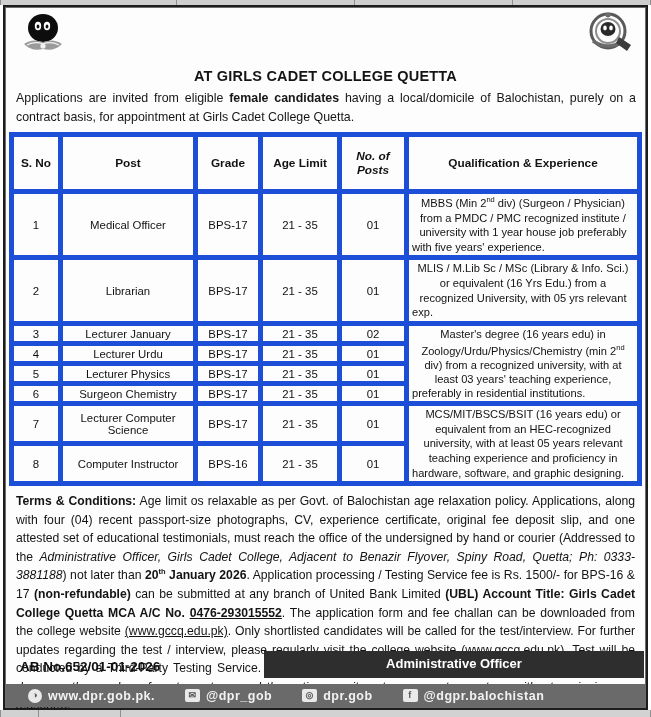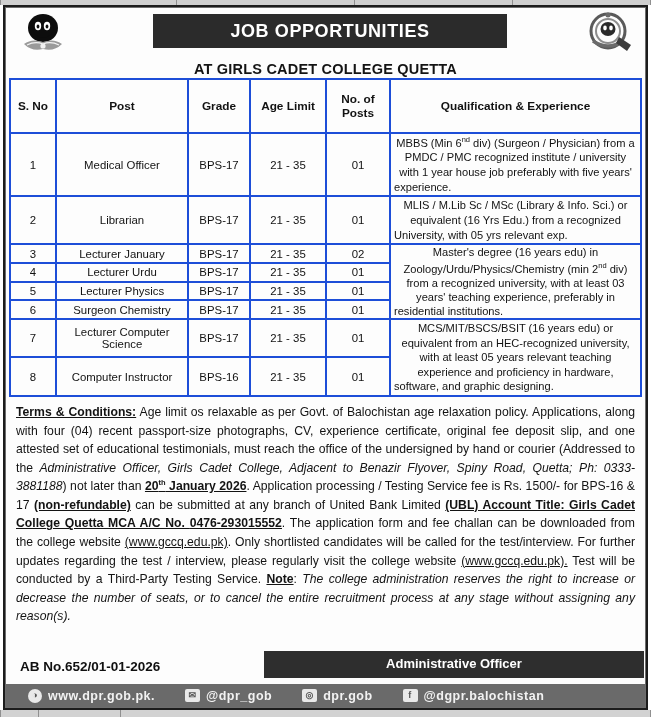--- a/index.html
+++ b/index.html
@@ -82,57 +82,57 @@
     display: flex;
     align-items: center;
     justify-content: center;
   }
   .subtitle {
     text-align: center;
     font-size: 14.5px;
     font-weight: bold;
     color: #141414;
     letter-spacing: .2px;
-    margin-top: 1px;
+    margin-top: 8px;
   }
   .intro {
     font-size: 12.4px;
     color: #161616;
     line-height: 1.5;
     padding: 5px 9px 5px 10px;
     text-align: justify;
   }
   .intro b { font-weight: bold; }
 
   
   table.jobs {
     border-collapse: collapse;
     width: 633px;
     margin: 1px auto 0 auto;
     table-layout: fixed;
     font-size: 11.4px;
     color: #121212;
   }
   table.jobs td, table.jobs th {
-    border: 2px solid #1d4ed8;
+    border: 5px solid #1d4ed8;
     padding: 1px 3px;
     vertical-align: middle;
     text-align: center;
   }
   table.jobs thead th {
     font-weight: bold;
     font-size: 11.8px;
     padding: 4px 2px;
     height: 44px;
   }
   th.c-sno   { width: 40px; }
   th.c-post  { width: 126px; }
   th.c-grade { width: 56px; }
   th.c-age   { width: 70px; }
-  th.c-posts { width: 58px; }
+  th.c-posts { width: 58px; font-style: italic; }
   th.c-qual  { width: auto; }
   td.qual {
     text-align: justify;
     vertical-align: top;
     padding: 3px 5px 2px 6px;
     line-height: 1.32;
     font-size: 11.1px;
     text-align-last: left;
   }
   td.sno, td.grade, td.age, td.posts { white-space: nowrap; }
@@ -141,21 +141,21 @@
   sup { font-size: 7.5px; vertical-align: super; }
 
   
   .terms {
     font-size: 12.2px;
     color: #131313;
     line-height: 1.52;
     padding: 6px 10px 0 10px;
     text-align: justify;
   }
-  .terms b { font-weight: bold; text-decoration: underline; }
+  .terms b { font-weight: bold; }
   .terms i { font-style: italic; }
   .terms u { text-decoration: underline; }
 
   
   .sign-block {
     position: absolute;
     right: 1px;
     bottom: 29px;
     width: 380px;
     background: #2e2e2e;
@@ -262,59 +262,59 @@
             <ellipse cx="24" cy="15" rx="3.2" ry="4.2" fill="#ffffff"></ellipse>
             <ellipse cx="33" cy="15" rx="3.2" ry="4.2" fill="#ffffff"></ellipse>
             <ellipse cx="24" cy="15.5" rx="1.4" ry="2" fill="#101010"></ellipse>
             <ellipse cx="33" cy="15.5" rx="1.4" ry="2" fill="#101010"></ellipse>
             <path d="M10 33 Q18 27 29 31 Q40 27 48 33 Q40 41 29 38 Q18 41 10 33 Z" fill="#9a9a9a"></path>
             <path d="M13 34 Q21 30 29 33 Q37 30 45 34" stroke="#f2f2f2" stroke-width="1.2" fill="none"></path>
             <circle cx="29" cy="35" r="2.6" fill="#f0f0f0"></circle>
           </svg>
         </div>
 
-        <div class="title-bar">JOB OPPORTUNITIES</div>
 
         <div class="logo right">
           <svg width="58" height="46" viewBox="0 0 58 46">
             <circle cx="27" cy="20" r="17" fill="none" stroke="#5a5a5a" stroke-width="3"></circle>
             <circle cx="27" cy="20" r="12" fill="none" stroke="#8d8d8d" stroke-width="2"></circle>
             <ellipse cx="27" cy="18" rx="7.5" ry="7" fill="#2a2a2a"></ellipse>
             <ellipse cx="24" cy="17" rx="1.8" ry="2.4" fill="#ffffff"></ellipse>
             <ellipse cx="30" cy="17" rx="1.8" ry="2.4" fill="#ffffff"></ellipse>
             <path d="M12 30 Q27 40 42 30" stroke="#6b6b6b" stroke-width="3.5" fill="none"></path>
             <path d="M38 26 L50 34 L46 40 L35 32 Z" fill="#3c3c3c"></path>
             <circle cx="27" cy="4" r="2.5" fill="#6b6b6b"></circle>
           </svg>
         </div>
       </div>
 
       <div class="subtitle">AT GIRLS CADET COLLEGE QUETTA</div>
 
+      <div class="intro"><span>Applications are invited from eligible </span><b>female candidates</b><span> having a local/domicile of Balochistan, purely on a contract basis, for appointment at Girls Cadet College Quetta.</span></div>
 
       <table class="jobs">
         <thead>
           <tr>
             <th class="c-sno">S. No</th>
             <th class="c-post">Post</th>
             <th class="c-grade">Grade</th>
             <th class="c-age">Age Limit</th>
             <th class="c-posts">No. of Posts</th>
             <th class="c-qual">Qualification &amp; Experience</th>
           </tr>
         </thead>
         <tbody>
 
           <tr>
             <td class="sno">1</td>
             <td class="post">Medical Officer</td>
             <td class="grade">BPS-17</td>
             <td class="age">21 - 35</td>
             <td class="posts">01</td>
-            <td class="qual" rowspan="1"><span>MBBS (Min 6</span><sup>nd</sup><span> div) (Surgeon / Physician) from a PMDC / PMC recognized institute / university with 1 year house job preferably with five years' experience.</span></td>
+            <td class="qual" rowspan="1"><span>MBBS (Min 2</span><sup>nd</sup><span> div) (Surgeon / Physician) from a PMDC / PMC recognized institute / university with 1 year house job preferably with five years' experience.</span></td>
           </tr>
 
           <tr>
             <td class="sno">2</td>
             <td class="post">Librarian</td>
             <td class="grade">BPS-17</td>
             <td class="age">21 - 35</td>
             <td class="posts">01</td>
             <td class="qual">MLIS / M.Lib Sc / MSc (Library &amp; Info. Sci.) or equivalent (16 Yrs Edu.) from a recognized University, with 05 yrs relevant exp.</td>
           </tr>

